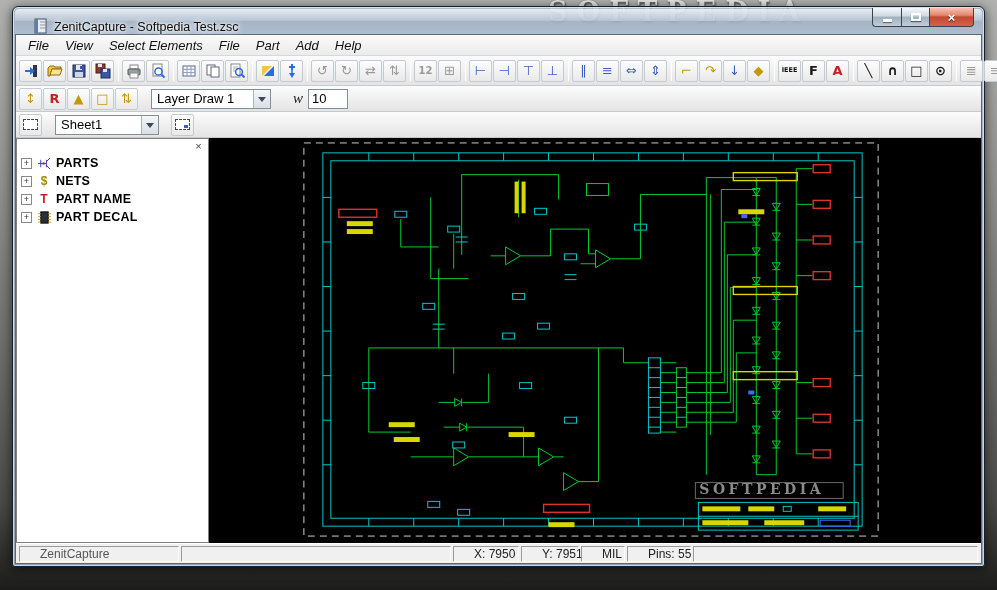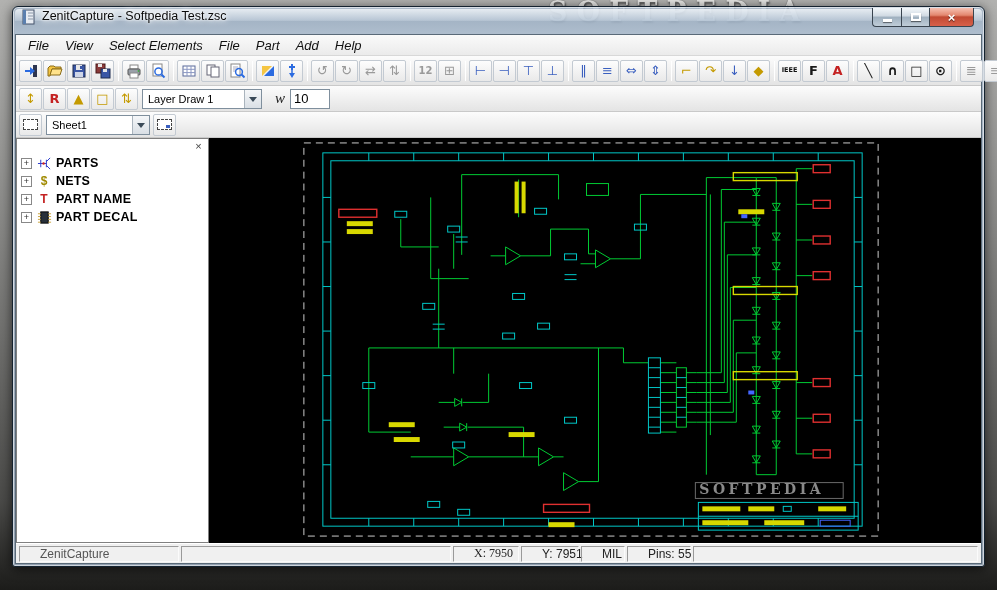--- a/index.html
+++ b/index.html
@@ -10,21 +10,21 @@
     background:linear-gradient(180deg,#b2b2b0 0%,#949492 28%,#737371 55%,#4a4a48 85%,#1c1c1a 100%); }
   .desktop-watermark { position:absolute; top:-4px; left:548px; z-index:0;
     font-family:"DejaVu Serif","Liberation Serif",serif; font-weight:bold; font-size:27px;
     letter-spacing:9px; color:#e6e6e4; text-shadow:1px 2px 2px #4a4a4a,0 0 1px #333; }
 
   
   .win { position:absolute; left:12px; top:6px; width:973px; height:561px; z-index:1;
     background:rgba(168,186,205,0.82); border:1px solid #14222f; border-radius:6px 6px 3px 3px;
     padding:2px; box-shadow:0 2px 12px rgba(0,0,0,0.65), inset 0 0 0 1px rgba(255,255,255,0.55);
     display:flex; flex-direction:column; }
-  .titlebar { height:25px; display:flex; align-items:flex-start; padding:0 6px; position:relative;
+  .titlebar { height:25px; display:flex; align-items:flex-end; padding:0 18px; position:relative;
     background:linear-gradient(180deg,rgba(250,253,255,0.75),rgba(196,210,224,0.55) 45%,rgba(160,178,196,0.5) 50%,rgba(178,194,210,0.6));
     border-radius:4px 4px 0 0; }
   .appicon { width:16px; height:16px; margin-right:5px; flex:0 0 auto; }
   .title { font-size:12.5px; color:#0a0a0a; text-shadow:0 0 3px #fff,0 0 6px #fff,0 0 8px #fff; white-space:nowrap; }
   .caption-btns { position:absolute; top:-1px; right:8px; display:flex; }
   .cap { height:19px; display:flex; align-items:center; justify-content:center;
     border:1px solid #39444f; border-top:none; cursor:default;
     background:linear-gradient(180deg,#f4f8fb 0%,#cfd9e2 45%,#9fb0bf 50%,#c0cdd8 100%); }
   .cap.min { width:29px; border-radius:0 0 0 4px; border-right:none; }
   .cap.max { width:28px; border-right:none; }
@@ -52,21 +52,21 @@
     background:linear-gradient(180deg,#fdfdfd,#e9e9e9); display:flex; align-items:center; justify-content:center;
     flex:0 0 auto; cursor:default; overflow:hidden; }
   .tsep { width:1px; height:20px; background:#b5b5b5; border-right:1px solid #fff; margin:0 3px; flex:0 0 auto; }
   .g { font-family:"DejaVu Sans",sans-serif; font-size:13px; line-height:1; }
   .g.gray { color:#9a9a9a; } .g.blue { color:#3a5fbf; } .g.yellow { color:#c49a00; }
   .g.black { color:#1a1a1a; font-weight:bold; } .g.red { color:#c42222; font-weight:bold; }
   .g.ieee { font-size:6.5px; font-weight:bold; color:#111; letter-spacing:0; }
   .g.small { font-size:10px; font-weight:bold; }
 
   .combo { height:20px; background:#fff; border:1px solid #7f8f9d; display:flex; align-items:center;
-    font-size:11px; color:#000; margin:0 3px; flex:0 0 auto; cursor:default; }
+    font-size:13px; color:#000; margin:0 12px; flex:0 0 auto; cursor:default; }
   .combo-text { flex:1; padding-left:5px; white-space:nowrap; overflow:hidden; }
   .combo-arrow { width:17px; height:18px; border-left:1px solid #aab4bd;
     background:linear-gradient(180deg,#f5f7f9,#d9dfe5); display:flex; align-items:center; justify-content:center; }
   .combo-arrow::after { content:""; border:4px solid transparent; border-top:5px solid #3a4a58; margin-top:5px; }
   .wlabel { font-family:"Liberation Serif","DejaVu Serif",serif; font-style:italic; font-size:15px;
     color:#222; margin:0 5px 0 10px; }
   .winput { width:40px; height:20px; border:1px solid #7f8f9d; font-size:13px; padding:0 3px;
     font-family:"Liberation Sans",sans-serif; }
   .selglyph { width:15px; height:11px; border:1px dashed #444; background:#fff; position:relative; }
   .selglyph.blue::after { content:""; position:absolute; right:1px; bottom:1px; width:4px; height:3px; background:#3a5fbf; }
@@ -86,21 +86,21 @@
 
   .canvas { flex:1; position:relative; background:#000; min-width:0; }
   .canvas svg { position:absolute; inset:0; width:100%; height:100%; }
 
   
   .statusbar { height:20px; background:#f0f0f0; border-top:1px solid #fff; display:flex; align-items:center; padding:0 2px; }
   .seg { height:16px; border:1px solid; border-color:#9a9a9a #fbfbfb #fbfbfb #9a9a9a; margin:0 1px;
     font-size:12px; color:#222; display:flex; align-items:center; padding:0 20px; white-space:nowrap; }
   .seg.app { width:160px; color:#555; }
   .seg.sp { width:270px; }
-  .seg.x { width:66px;font-family:Liberation Serif, serif; } .seg.y { width:58px;text-align:center; } .seg.u { width:44px; } .seg.p { width:64px; }
+  .seg.x { width:66px; } .seg.y { width:58px;text-align:center; } .seg.u { width:44px; } .seg.p { width:64px; }
   .seg.fill { flex:1; }
 </style>
 </head>
 <body>
 
 <div class="desktop">
   <div class="desktop-watermark">SOFTPEDIA</div>
 
   <div class="win">
 

